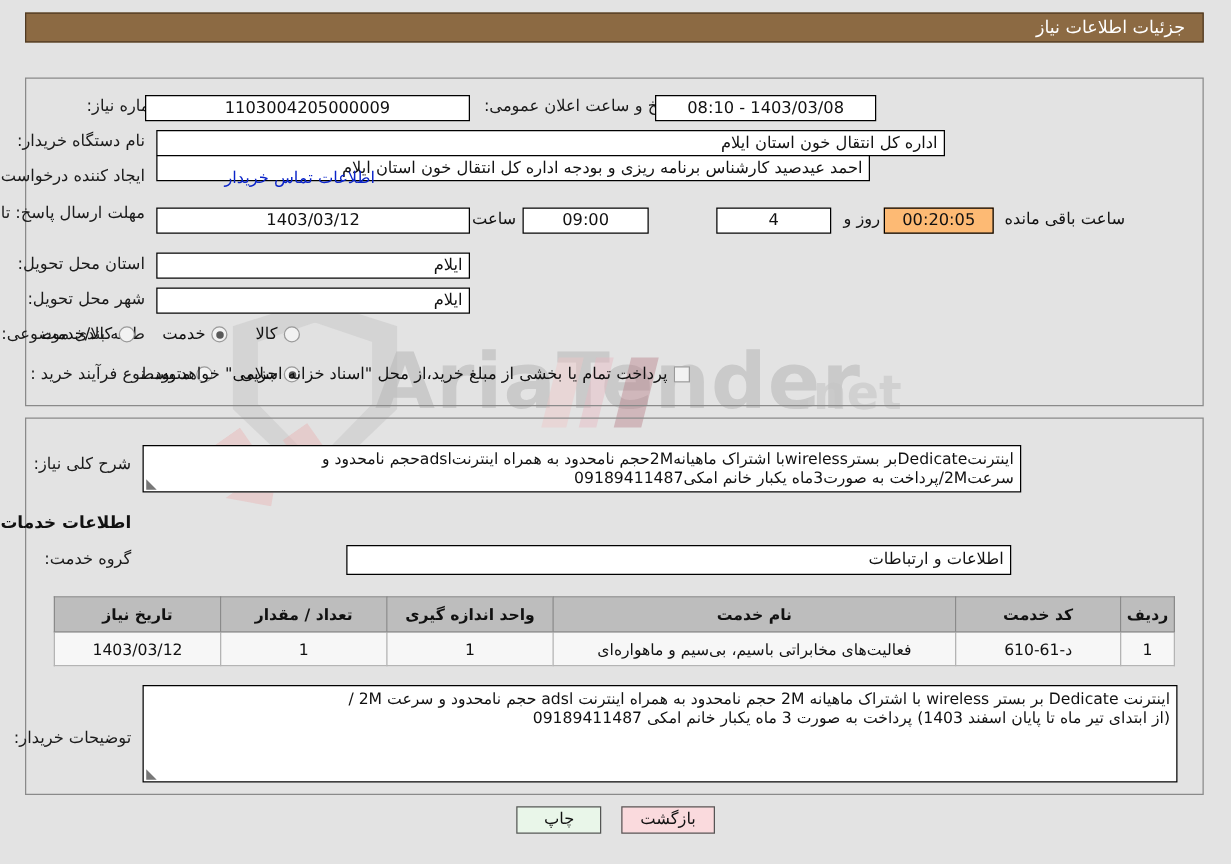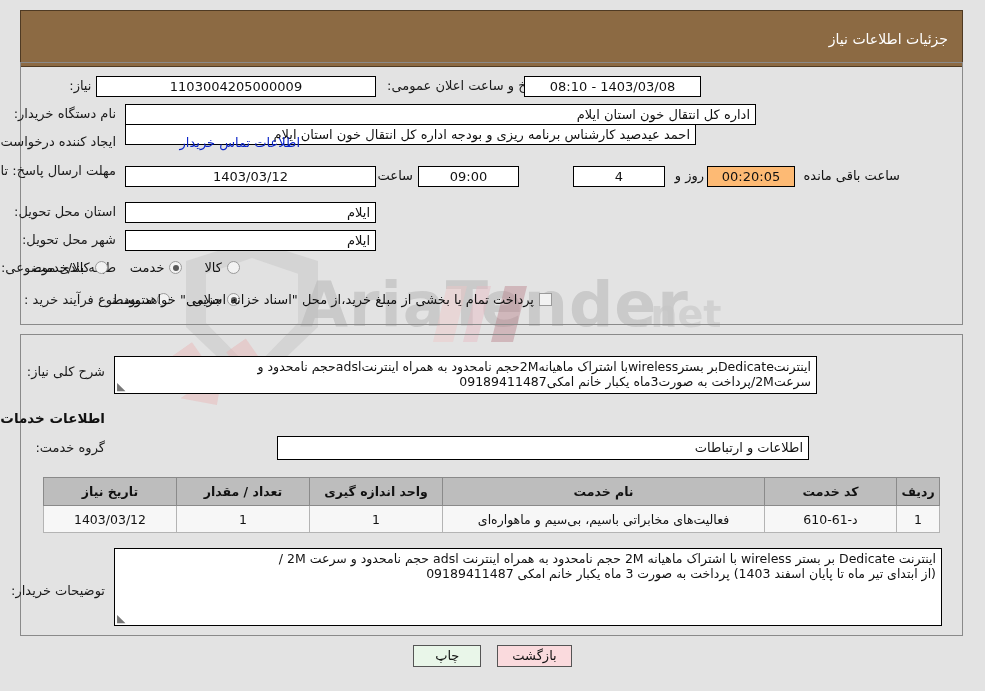--- a/index.html
+++ b/index.html
@@ -97,21 +97,21 @@
     direction: ltr;
     font-weight: bold;
   }
 
   
   .topbar {
     position: absolute;
     left: 20px;
     top: 10px;
     width: 943px;
-    height: 57px;
+    height: 24px;
     background: #8c6a43;
     border: 1px solid #4f3a23;
     box-sizing: border-box;
     display: flex;
     align-items: center;
     z-index: 3;
   }
   .topbar-title {
     color: #ffffff;
     font-size: 14px;
@@ -330,21 +330,21 @@
     <div class="topbar-title">جزئیات اطلاعات نیاز</div>
   </div>
 
   <div class="panel panel-top"></div>
   <div class="panel panel-bottom"></div>
 
   <div class="row" style="right:854px; top:78px;justify-content:center;">
     <span class="lbl">شماره نیاز:</span>
   </div>
   <div class="row" style="right:609px; top:76px;">
-    <span class="fld" style="width:280px;margin-left:17px;">1103004205000009</span>
+    <span class="fld" style="width:260px;margin-left:17px;">1103004205000009</span>
   </div>
   <div class="row" style="right:441px; top:78px;">
     <span class="lbl">تاریخ و ساعت اعلان عمومی:</span>
   </div>
   <div class="row" style="right:284px; top:76px;">
     <span class="fld" style="width:177px;">1403/03/08 - 08:10</span>
   </div>
 
   <div class="row" style="right:869px; top:106px;">
     <span class="lbl">نام دستگاه خریدار:</span>

